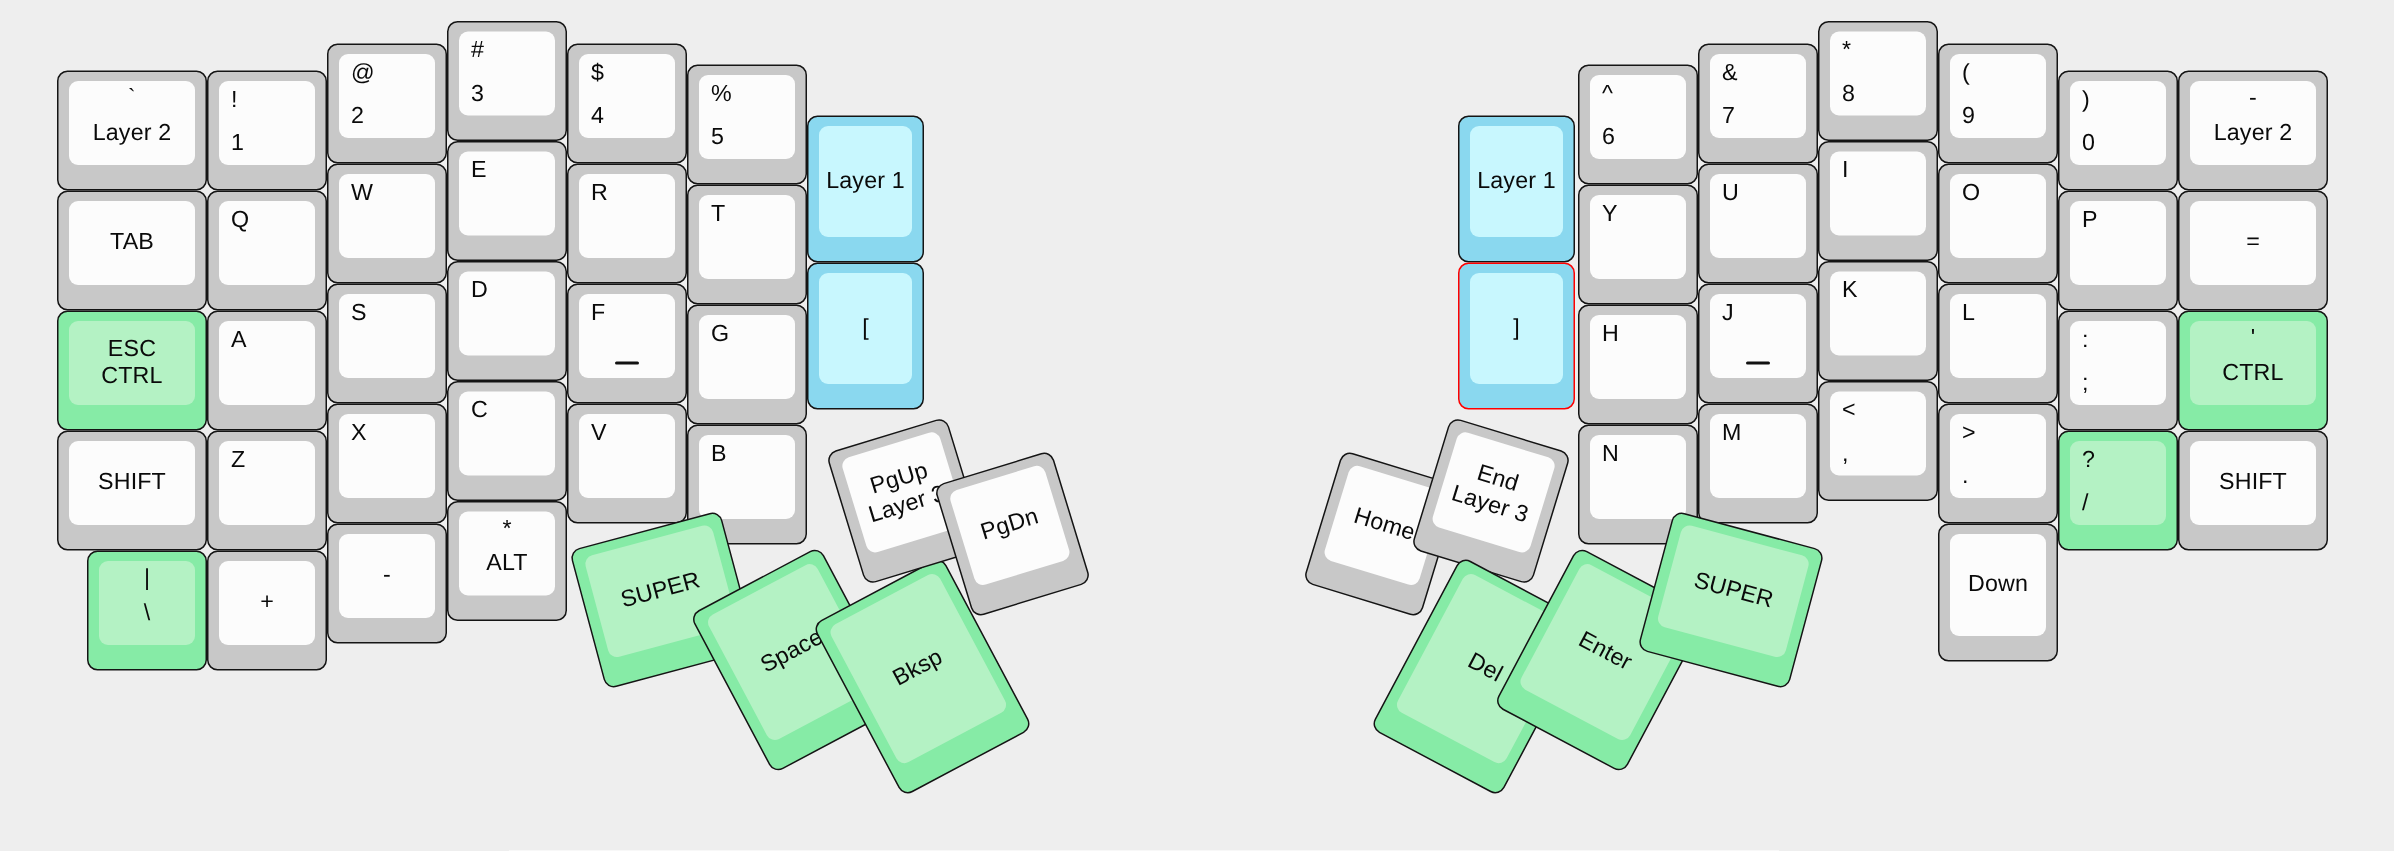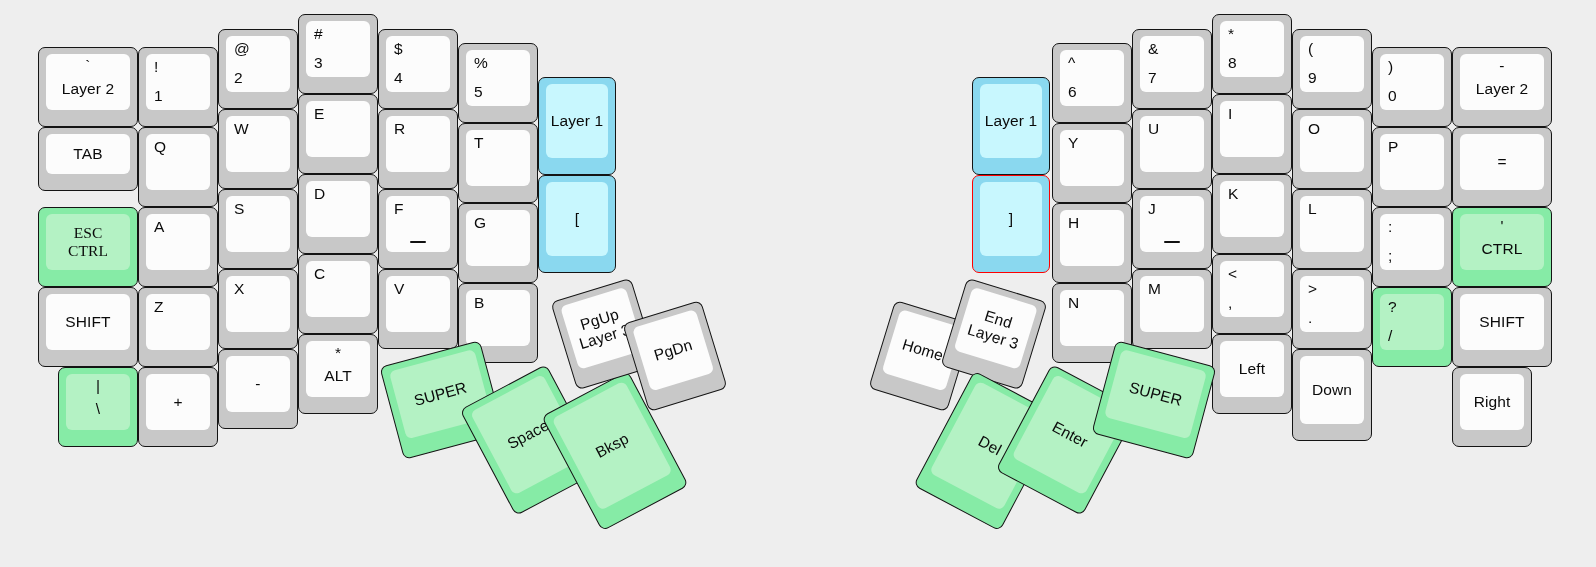--- a/index.html
+++ b/index.html
@@ -67,26 +67,26 @@
 </head>
 <body>
 
 <div id="stage">
     <div class="key" style="left: 38px; top: 47px; width: 100px; height: 80px;">
       <div class="cap ct">
         <div class="lg">`</div>
         <div class="lg bot">Layer 2</div>
       </div>
     </div>
-    <div class="key" style="left: 38px; top: 127px; width: 100px; height: 64px;">
+    <div class="key" style="left: 38px; top: 127px; width: 100px; height: 80px;">
       <div class="cap cc">
         <div class="lg">TAB</div>
       </div>
     </div>
-    <div class="key green" style="left: 38px; top: 207px; width: 100px; height: 80px; font-family: Liberation Serif, serif;">
+    <div class="key green" style="left: 38px; top: 207px; width: 100px; height: 80px;">
       <div class="cap cc">
         <div class="lg">ESC</div>
         <div class="lg">CTRL</div>
       </div>
     </div>
     <div class="key" style="left: 38px; top: 287px; width: 100px; height: 80px;">
       <div class="cap cc">
         <div class="lg">SHIFT</div>
       </div>
     </div>
@@ -324,25 +324,20 @@
       <div class="cap tl">
         <div class="lg">K</div>
       </div>
     </div>
     <div class="key" style="left: 1212px; top: 254px; width: 80px; height: 80px;">
       <div class="cap tl">
         <div class="lg">&lt;</div>
         <div class="lg bot">,</div>
       </div>
     </div>
-    <div class="key" style="left: 1212px; top: 334px; width: 80px; height: 80px;">
-      <div class="cap cc">
-        <div class="lg">Left</div>
-      </div>
-    </div>
     <div class="key" style="left: 1292px; top: 29px; width: 80px; height: 80px;">
       <div class="cap tl">
         <div class="lg">(</div>
         <div class="lg bot">9</div>
       </div>
     </div>
     <div class="key" style="left: 1292px; top: 109px; width: 80px; height: 80px;">
       <div class="cap tl">
         <div class="lg">O</div>
       </div>
@@ -401,25 +396,20 @@
       <div class="cap ct">
         <div class="lg">'</div>
         <div class="lg bot">CTRL</div>
       </div>
     </div>
     <div class="key" style="left: 1452px; top: 287px; width: 100px; height: 80px;">
       <div class="cap cc">
         <div class="lg">SHIFT</div>
       </div>
     </div>
-    <div class="key" style="left: 1452px; top: 367px; width: 80px; height: 80px;">
-      <div class="cap cc">
-        <div class="lg">Right</div>
-      </div>
-    </div>
     <div class="key thumb" style="left: 880px; top: 310px; width: 82px; height: 92px; transform: rotate(17deg);">
       <div class="cap cc">
         <div class="lg">Home</div>
       </div>
     </div>
     <div class="key thumb" style="left: 952px; top: 288px; width: 84px; height: 92px; transform: rotate(17deg);">
       <div class="cap cc">
         <div class="lg">End</div>
         <div class="lg">Layer 3</div>
       </div>

